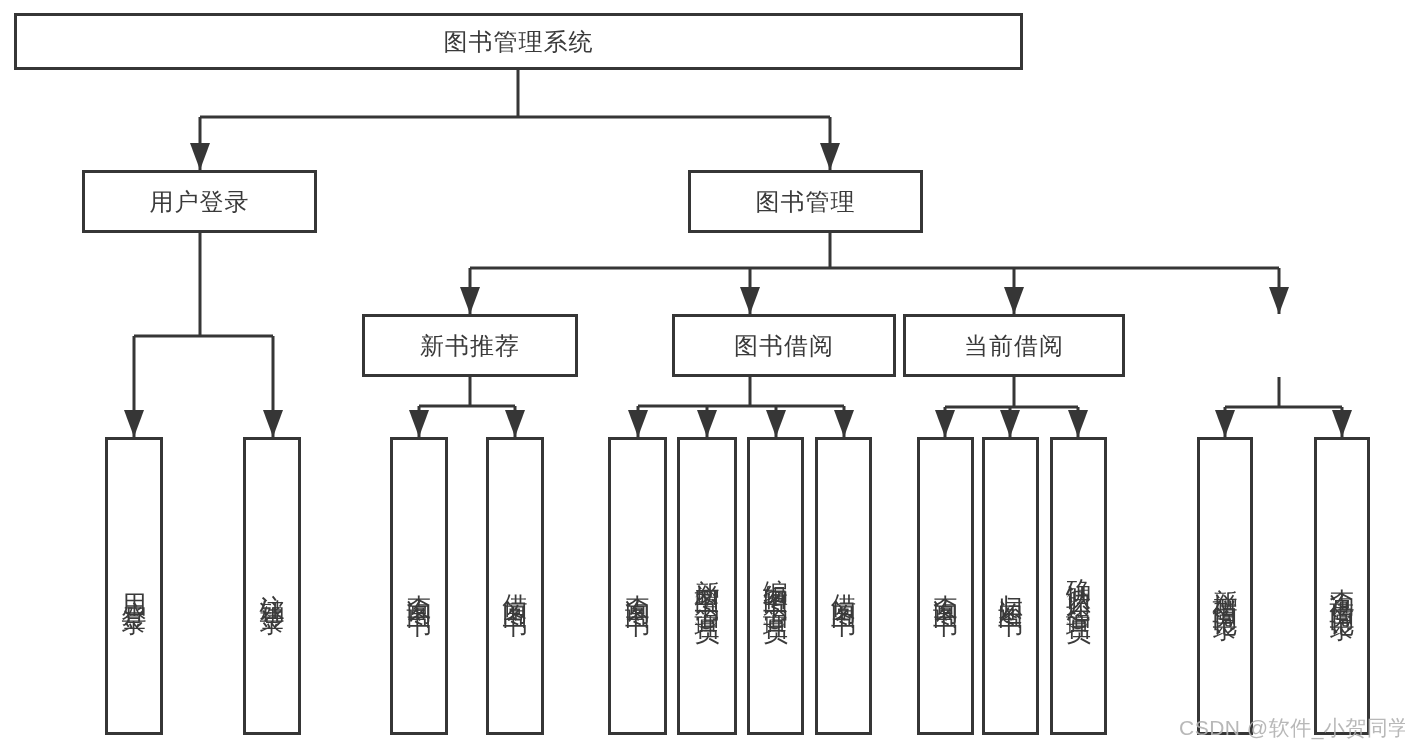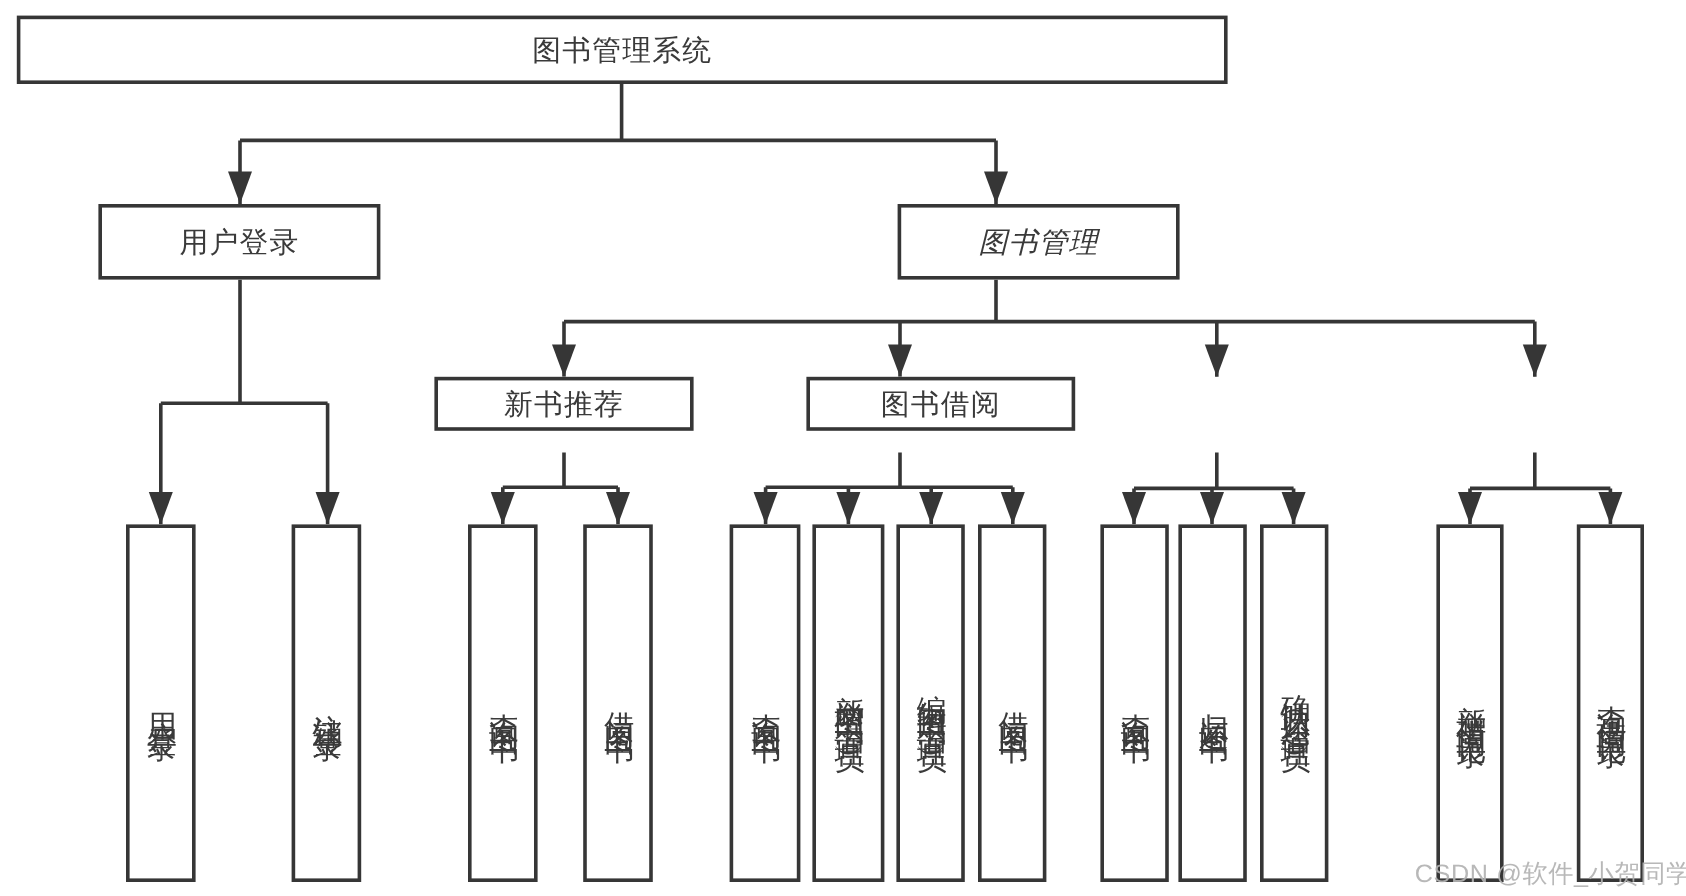--- a/index.html
+++ b/index.html
@@ -42,21 +42,21 @@
     align-items: center;
     justify-content: center;
     text-align: center;
   }
   .hlabel {
     font-size: 24px;
     letter-spacing: 1px;
     white-space: nowrap;
   }
   .row2 { top: 170px; width: 235px; height: 63px; }
-  .row3 { top: 314px; height: 45px; }
+  .row3 { top: 314px; height: 63px; }
   .leaf {
     top: 437px;
     height: 298px;
     font-size: 25px;
     writing-mode: vertical-rl;
     text-orientation: mixed;
     letter-spacing: 6px;
     line-height: 1;
   }
   .watermark {
@@ -103,24 +103,25 @@
       <polygon points="1000,410 1020,410 1010,437"></polygon>
       <polygon points="1068,410 1088,410 1078,437"></polygon>
       <polygon points="1215,410 1235,410 1225,437"></polygon>
       <polygon points="1332,410 1352,410 1342,437"></polygon>
     </g>
   </svg>
 
   <div class="box hlabel" style="left:14px; top:13px; width:1009px; height:57px;">图书管理系统</div>
 
   <div class="box hlabel row2" style="left:82px;">用户登录</div>
-  <div class="box hlabel row2" style="left:748px;font-style:italic;">图书管理</div>
+  <div class="box hlabel row2" style="left:688px;">图书管理</div>
 
   <div class="box hlabel row3" style="left:362px; width:216px;">新书推荐</div>
   <div class="box hlabel row3" style="left:638px; width:224px;margin-left:34px;">图书借阅</div>
+  <div class="box hlabel row3" style="left:903px; width:222px;">当前借阅</div>
 
   <div class="box leaf" style="left:105px; width:58px;">用户登录</div>
   <div class="box leaf" style="left:243px; width:58px;">注销登录</div>
 
   <div class="box leaf" style="left:390px; width:58px;">查询图书</div>
   <div class="box leaf" style="left:486px; width:58px;">借阅图书</div>
 
   <div class="box leaf" style="left:608px; width:59px;">查询图书</div>
   <div class="box leaf" style="left:677px; width:60px;">新增图书（管理员）</div>
   <div class="box leaf" style="left:747px; width:57px;">编辑图书（管理员）</div>

